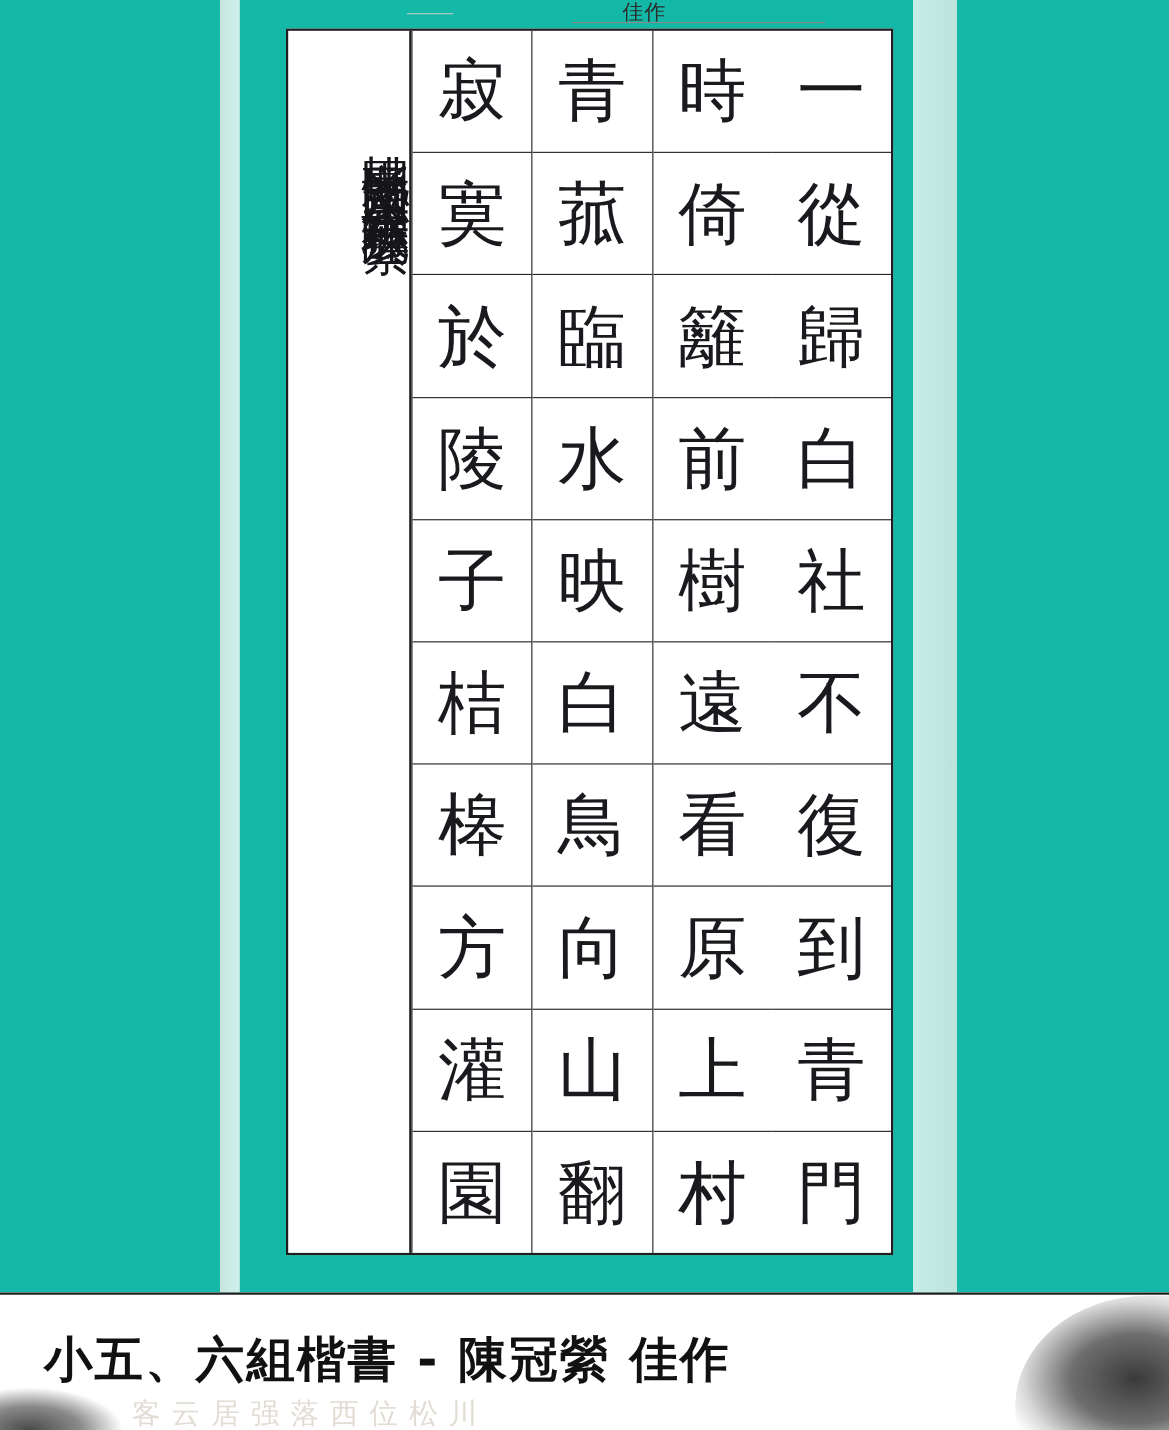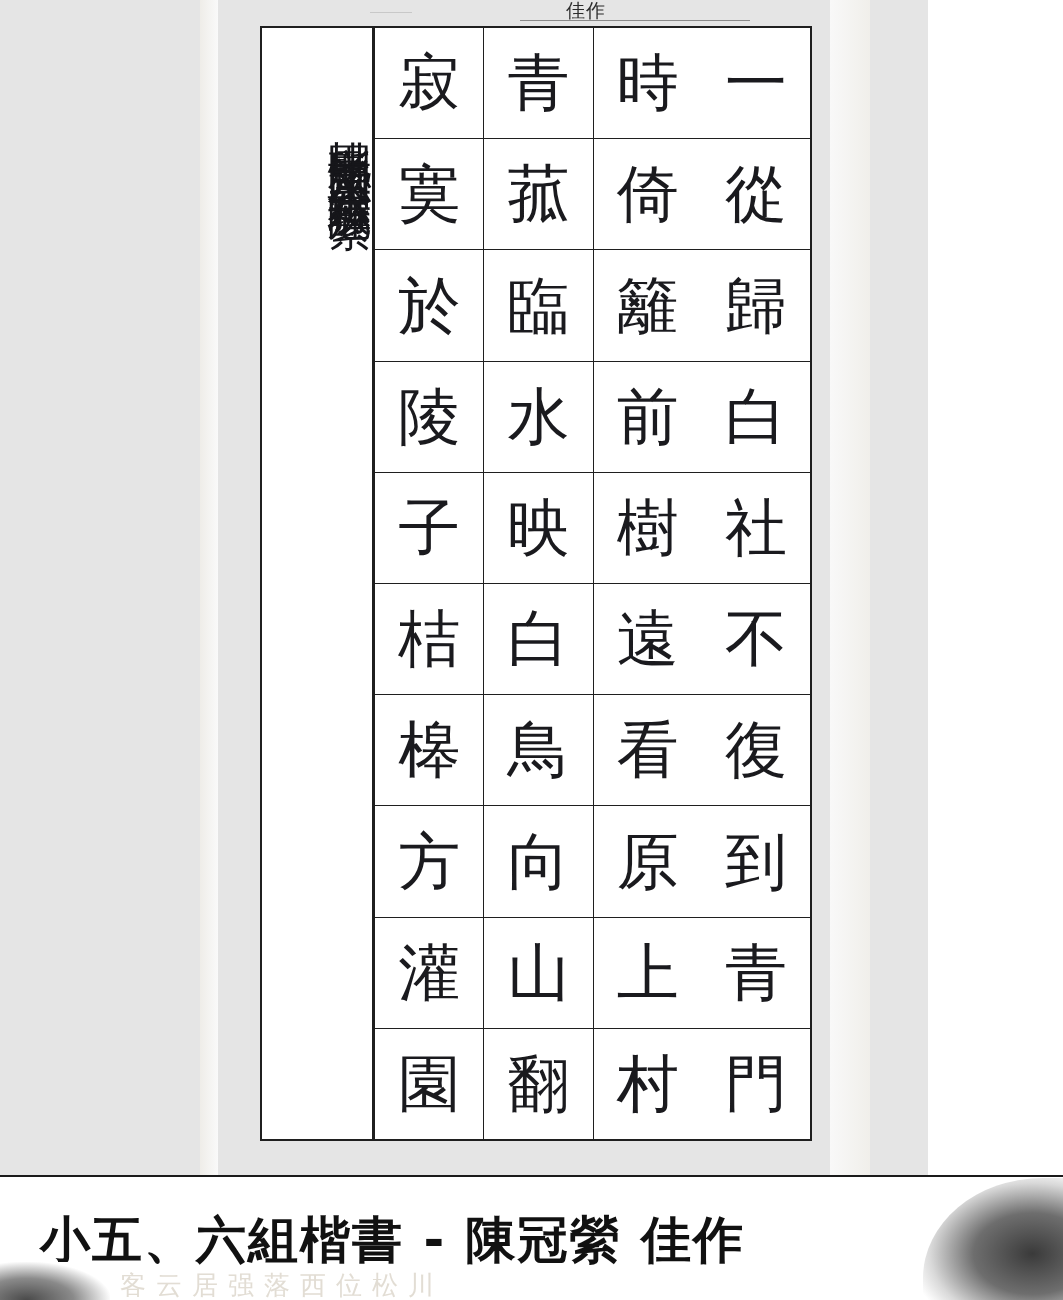--- a/index.html
+++ b/index.html
@@ -13,23 +13,23 @@
     position: relative;
     font-family: "DejaVu Sans", sans-serif;
     overflow: hidden;
   }
 
   
   .scan-area {
     position: absolute;
     left: 0;
     top: 0;
-    width: 928px;
+    width: 1063px;
     height: 1175px;
-    background: #e5e5e5;
+    background: #14b8a6;
     overflow: hidden;
   }
 
   
   .paper-shadow-left {
     position: absolute;
     left: 200px;
     top: 0;
     width: 18px;
     height: 1175px;
@@ -150,21 +150,21 @@
     width: 1063px;
     height: 125px;
     background: #ffffff;
     border-top: 2px solid #1a1a1a;
   }
   .caption-text {
     position: absolute;
     left: 40px;
     top: 30px;
     font-family: "DejaVu Sans", sans-serif;
-    font-size: 50px;
+    font-size: 44px;
     font-weight: bold;
     color: #111111;
     letter-spacing: 2px;
     white-space: nowrap;
   }
 
   
   .blob-right {
     position: absolute;
     right: 0;

